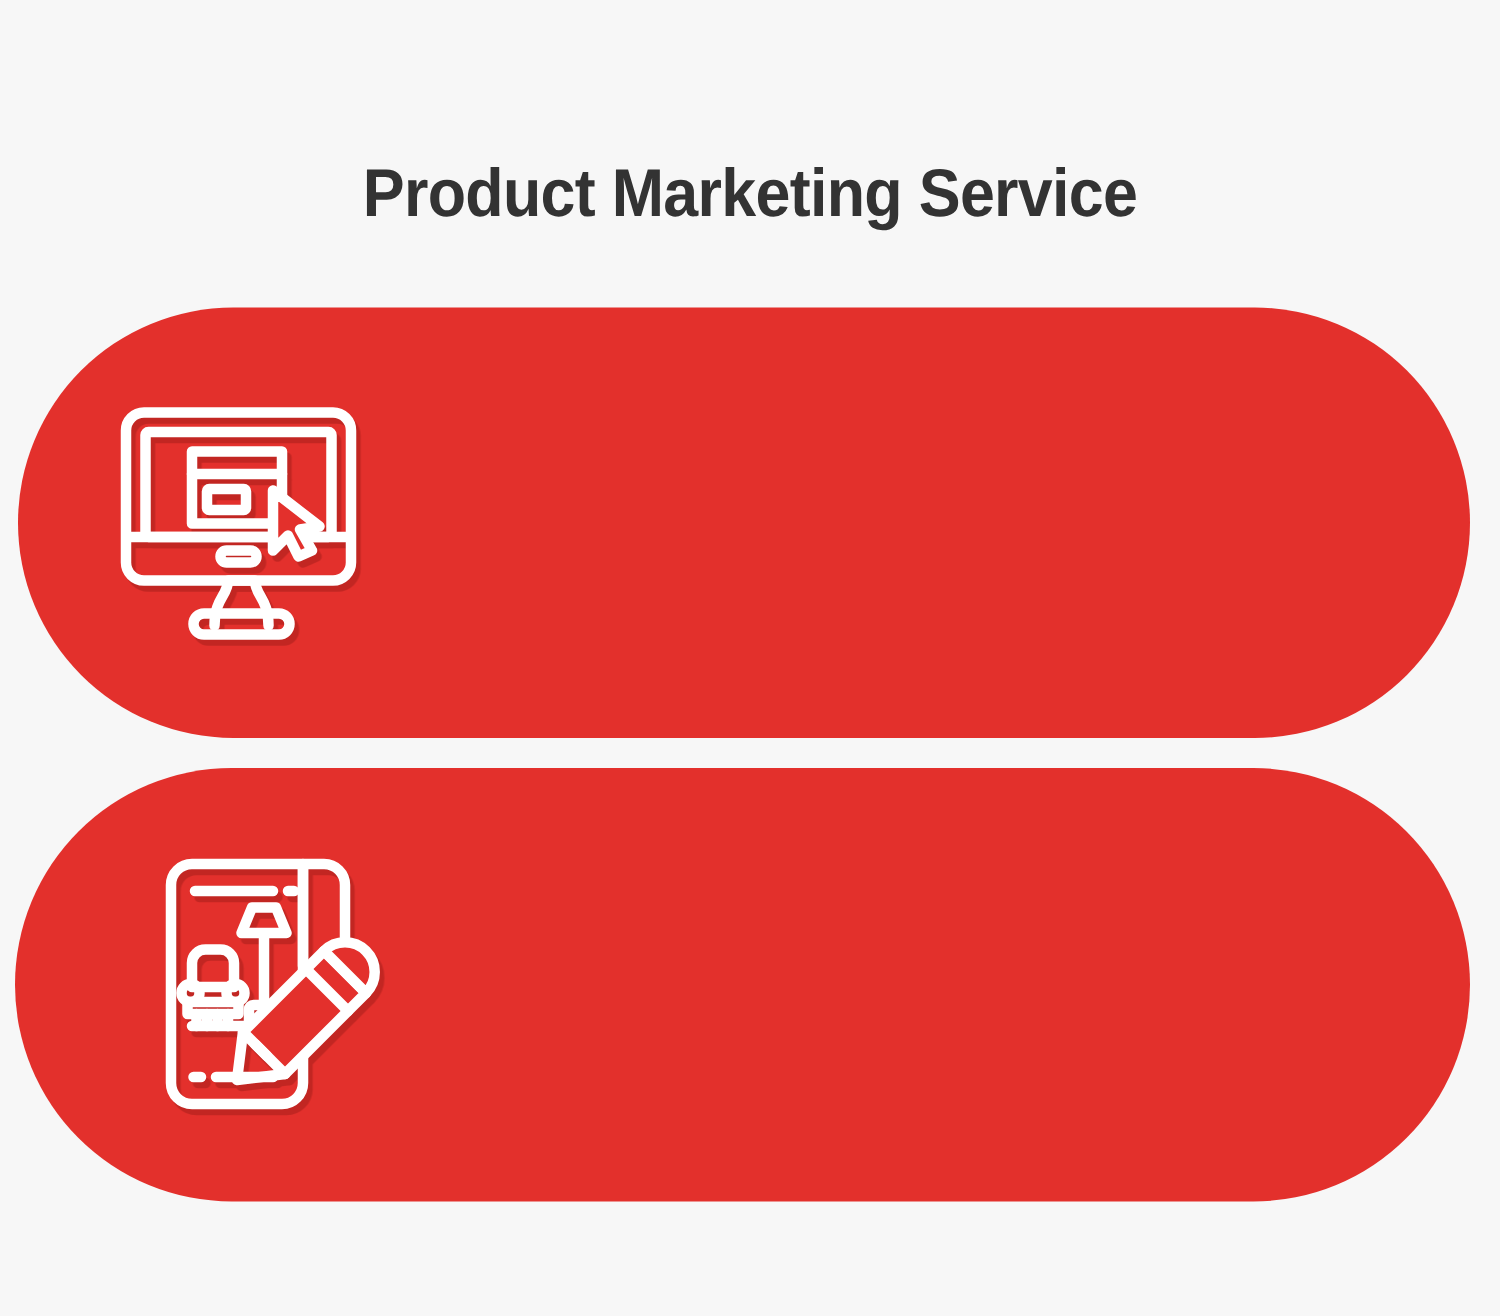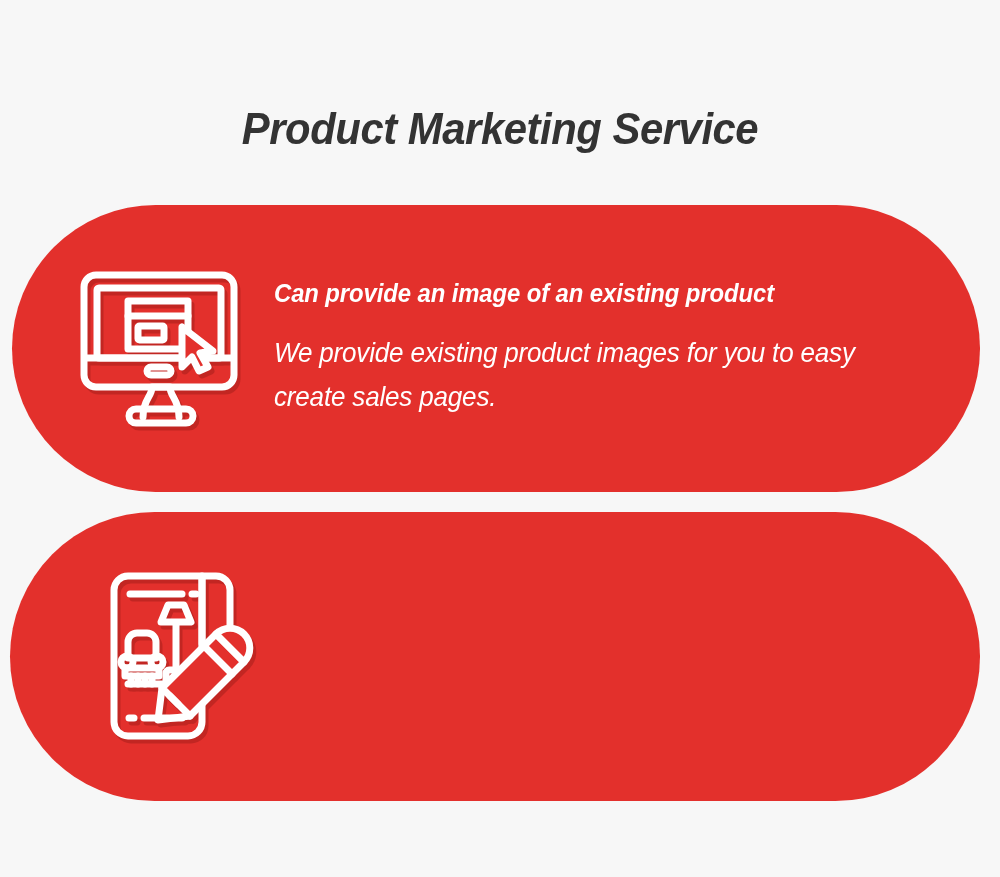--- a/index.html
+++ b/index.html
@@ -12,21 +12,20 @@
     background: #f7f7f7;
     font-family: "Liberation Sans", "DejaVu Sans", sans-serif;
     overflow: hidden;
   }
 
   #page {
     position: relative;
     width: 1000px;
     height: 877px;
     background: #f7f7f7;
-    font-style: italic;
   }
 
   
   #page-title {
     position: absolute;
     left: 0;
     top: 75px;
     width: 1000px;
     text-align: center;
     font-family: "Liberation Sans", "DejaVu Sans", sans-serif;
@@ -148,24 +147,20 @@
         <rect x="58" y="55" width="26" height="14" rx="1.5" ry="1.5"></rect>
 
         <path d="M63 146 C 63 128, 72 126, 72 116 H 90 C 90 126, 99 128, 99 146"></path>
 
         <rect x="49" y="138" width="64" height="14" rx="7" ry="7"></rect>
 
         <path d="M102 56 L102 96 L112 86 L119 100 L128 96 L120 82 L133 80 Z" fill="#e3302c" stroke="#ffffff" stroke-width="7"></path>
       </svg>
     </div>
 
-    <div class="card-body">
-      <p class="card-heading">Can provide an image of an existing product</p>
-      <p class="card-text">We provide existing product images for you to easy create sales pages.</p>
-    </div>
   </div>
 
   <div class="card" id="card-2">
 
     <div class="card-icon">
       <svg viewBox="0 0 164 170" xmlns="http://www.w3.org/2000/svg" fill="none" stroke="#ffffff" stroke-width="7" stroke-linecap="round" stroke-linejoin="round">
 
         <path d="M16 18 a14 14 0 0 1 14 -14 H104 V150 a14 14 0 0 1 -14 14 H30 a14 14 0 0 1 -14 -14 Z"></path>
 
         <path d="M104 4 H118 a14 14 0 0 1 14 14 V72 H104 Z"></path>

